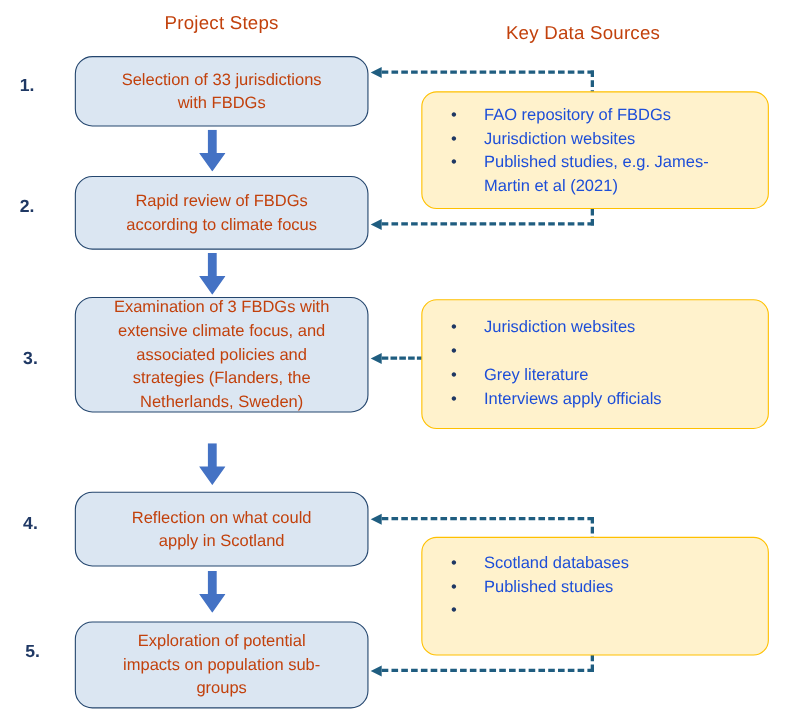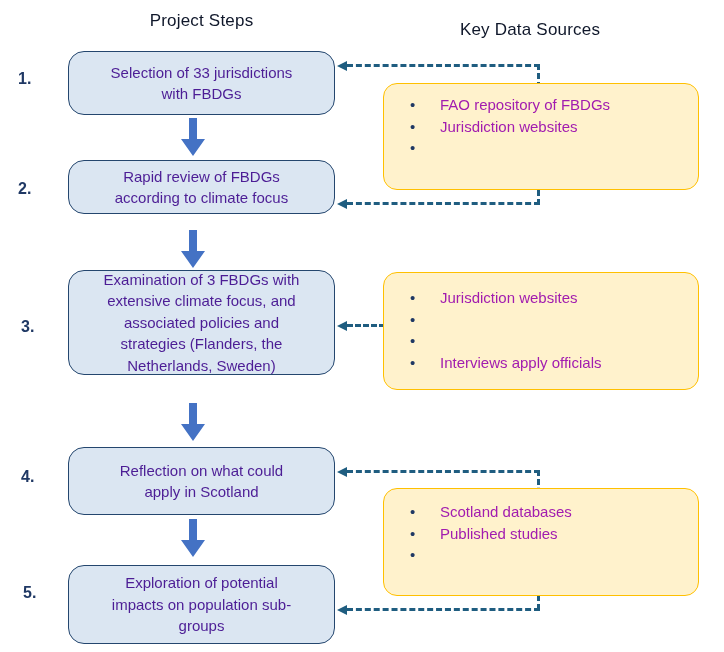--- a/index.html
+++ b/index.html
@@ -1,47 +1,47 @@
 <!DOCTYPE html>
 <html><head>
 <meta charset="utf-8">
 <style>
   html,body { margin:0; padding:0; background:#ffffff; }
   body { width:724px; height:652px; overflow:hidden;
          font-family:"Liberation Sans", sans-serif; }
   .canvas { position:relative; width:724px; height:652px; background:#ffffff; }
 
   
-  .hdr { position:absolute; color:#0f172a; font-size:17px; letter-spacing:0.2px;
+  .hdr { position:absolute; color:#c2410c; font-size:17px; letter-spacing:0.2px;
          text-align:center; white-space:nowrap; }
   .hdr-left  { left:68px;  top:11px; width:267px; }
   .hdr-right { left:380px; top:20px;  width:300px; }
 
   
   .num { position:absolute; color:#1f3864; font-size:16px; font-weight:bold; }
 
   
   .sbox { position:absolute; box-sizing:border-box; width:267px;
           background:#dbe6f2; border:1.6px solid #24466e; border-radius:16px;
           display:flex; align-items:center; justify-content:center;
           z-index:2; }
-  .sbox-label { color:#4c1d95; font-size:15px; line-height:21.5px;
+  .sbox-label { color:#c2410c; font-size:15px; line-height:21.5px;
                 text-align:center; white-space:pre-line; }
 
   
   .flow-arrow { position:absolute; width:24px; height:38px; z-index:1; }
 
   
   .ybox { position:absolute; box-sizing:border-box; width:316px;
           background:#fff2cc; border:1.8px solid #ffc000; border-radius:14px;
           padding:10px 16px 8px 16px; z-index:2; }
   .ybox ul { margin:0; padding:0; list-style:none; }
   .ybox li { display:flex; align-items:flex-start; padding-left:10px; }
   .dot  { width:30px; flex:0 0 30px; color:#1f3864; font-size:15px; line-height:21.5px; }
-  .btxt { color:#a21caf; font-size:15px; line-height:21.5px; white-space:pre-line; }
+  .btxt { color:#1d4ed8; font-size:15px; line-height:21.5px; white-space:pre-line; }
 
   
   .dash-h { position:absolute; height:0; border-top:3px dashed #1f5d80; z-index:0; }
   .dash-v { position:absolute; width:0;  border-left:3px dashed #1f5d80; z-index:0; }
   .dash-arrow { position:absolute; width:0; height:0; z-index:1;
                 border-top:5px solid transparent; border-bottom:5px solid transparent;
                 border-right:10px solid #1f5d80; }
 </style>
 </head>
 <body>
@@ -69,21 +69,21 @@
   <div class="dash-arrow" style="left:337px;top:467px"></div>
   <div class="dash-h" style="left:347px;top:470px;width:193px"></div>
   <div class="dash-v" style="left:537px;top:470px;height:140px"></div>
   <div class="dash-h" style="left:347px;top:608px;width:193px"></div>
   <div class="dash-arrow" style="left:337px;top:605px"></div>
 
   <div class="sbox" style="left:68px;top:51px;height:64px">
     <div class="sbox-label">Selection of 33 jurisdictions
 with FBDGs</div>
   </div>
-  <div class="sbox" style="left:68px;top:160px;height:54px">
+  <div class="sbox" style="left:68px;top:160px;height:67px">
     <div class="sbox-label">Rapid review of FBDGs
 according to climate focus</div>
   </div>
   <div class="sbox" style="left:68px;top:270px;height:105px">
     <div class="sbox-label">Examination of 3 FBDGs with
 extensive climate focus, and
 associated policies and
 strategies (Flanders, the
 Netherlands, Sweden)</div>
   </div>
@@ -115,35 +115,38 @@
       <li>
         <span class="dot">•</span>
         <span class="btxt">FAO repository of FBDGs</span>
         </li>
       <li>
         <span class="dot">•</span>
         <span class="btxt">Jurisdiction websites</span>
         </li>
       <li>
         <span class="dot">•</span>
+        <span class="btxt">Published studies, e.g. James-
+Martin et al (2021)</span>
         </li>
     </ul>
   </div>
 
   <div class="ybox" style="left:383px;top:272px;height:118px;padding-top:14px">
     <ul>
       <li>
         <span class="dot">•</span>
         <span class="btxt">Jurisdiction websites</span>
         </li>
       <li>
         <span class="dot">•</span>
         </li>
       <li>
         <span class="dot">•</span>
+        <span class="btxt">Grey literature</span>
         </li>
       <li>
         <span class="dot">•</span>
         <span class="btxt">Interviews apply officials</span>
         </li>
     </ul>
   </div>
 
   <div class="ybox" style="left:383px;top:488px;height:108px;padding-top:12px">
     <ul>

